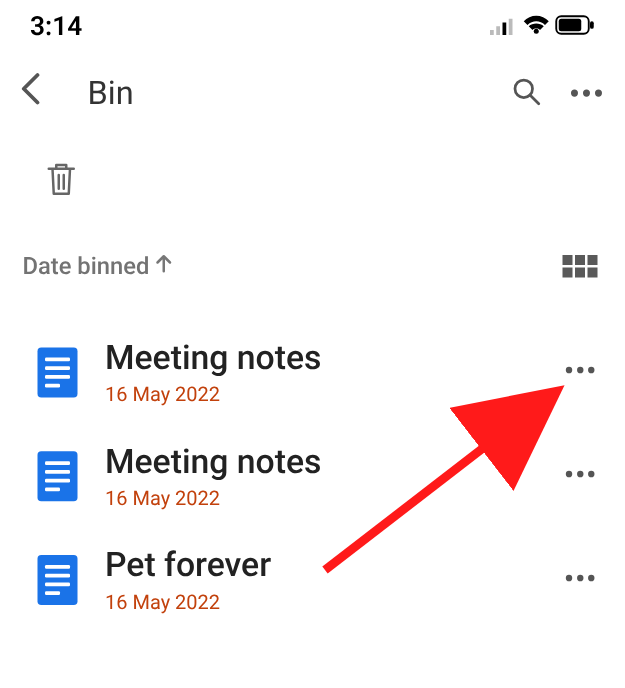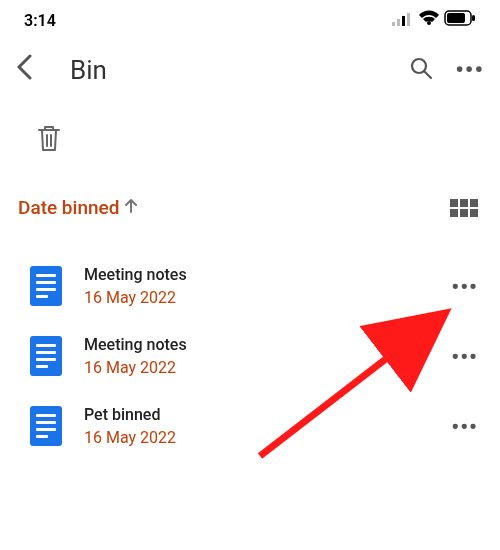--- a/index.html
+++ b/index.html
@@ -10,21 +10,21 @@
       font-family: -apple-system, BlinkMacSystemFont, "Segoe UI", Roboto, sans-serif;
       position: relative;
       overflow: hidden;
     }
     .status-bar {
       display: flex;
       justify-content: space-between;
       align-items: center;
       padding: 10px 24px 6px;
       font-weight: 600;
-      font-size: 16px;
+      font-size: 21px;
     }
     .status-icons { display: flex; gap: 4px; align-items: center; }
     .nav-bar {
       display: flex;
       align-items: center;
       padding: 18px 16px 10px;
       gap: 20px;
     }
     .back-chevron { font-size: 26px; color: #444; font-weight: 300; }
     .page-title { font-size: 26px; color: #333; flex: 1; padding-left: 18px; }
@@ -37,21 +37,21 @@
       gap: 20px;
       padding: 28px 28px 10px 36px;
       color: #555;
     }
     .banner-text { font-size: 18px; color: #5a5a5a; }
     .sort-row {
       display: flex;
       align-items: center;
       justify-content: space-between;
       padding: 30px 22px 6px 18px;
-      color: #c2410c;
+      color: #737373;
     }
     .sort-label { font-size: 19px; font-weight: 500; display:flex; align-items:center; gap:4px;}
     .grid-icon { display: grid; grid-template-columns: repeat(3, 8px); grid-template-rows: repeat(2, 8px); gap: 2px; }
     .grid-icon span { background: #5a5a5a; width: 8px; height: 8px; }
     .file-list { padding-top: 26px; }
     .file-row {
       display: flex;
       align-items: center;
       padding: 14px 22px 14px 30px;
       gap: 22px;
@@ -61,21 +61,21 @@
       background: #1a73e8;
       border-radius: 3px;
       display: flex; flex-direction: column;
       justify-content: center;
       padding: 6px;
       gap: 4px;
     }
     .doc-icon .line { height: 3px; background: #fff; border-radius: 1px; }
     .doc-icon .line.short { width: 60%; }
     .file-info { flex: 1; }
-    .file-name { font-size: 16px; color: #222; font-weight: 500; }
+    .file-name { font-size: 27px; color: #222; font-weight: 500; }
     .file-date { font-size: 16px; color: #c2410c; margin-top: 4px;}
     .file-more { font-size: 22px; color: #555; letter-spacing: 1px; font-weight:bold; }
     .arrow {
       position: absolute;
       left: 240px;
       top: 306px;
       pointer-events: none;
     }
   </style>
 </head>
@@ -185,21 +185,21 @@
   </div>
 
   <div class="file-row">
     <div class="doc-icon">
       <div class="line"></div>
         <div class="line"></div>
         <div class="line"></div>
         <div class="line short"></div>
     </div>
     <div class="file-info">
-      <div class="file-name">Pet binned</div>
+      <div class="file-name">Pet forever</div>
       <div class="file-date">16 May 2022</div>
     </div>
     <span class="file-more">•••</span>
   </div>
 
 </div>
 
 <svg class="arrow" width="220" height="170" viewBox="0 0 220 170">
   <defs>
     <marker id="ah" markerWidth="12" markerHeight="12" refX="9" refY="6" orient="auto">

